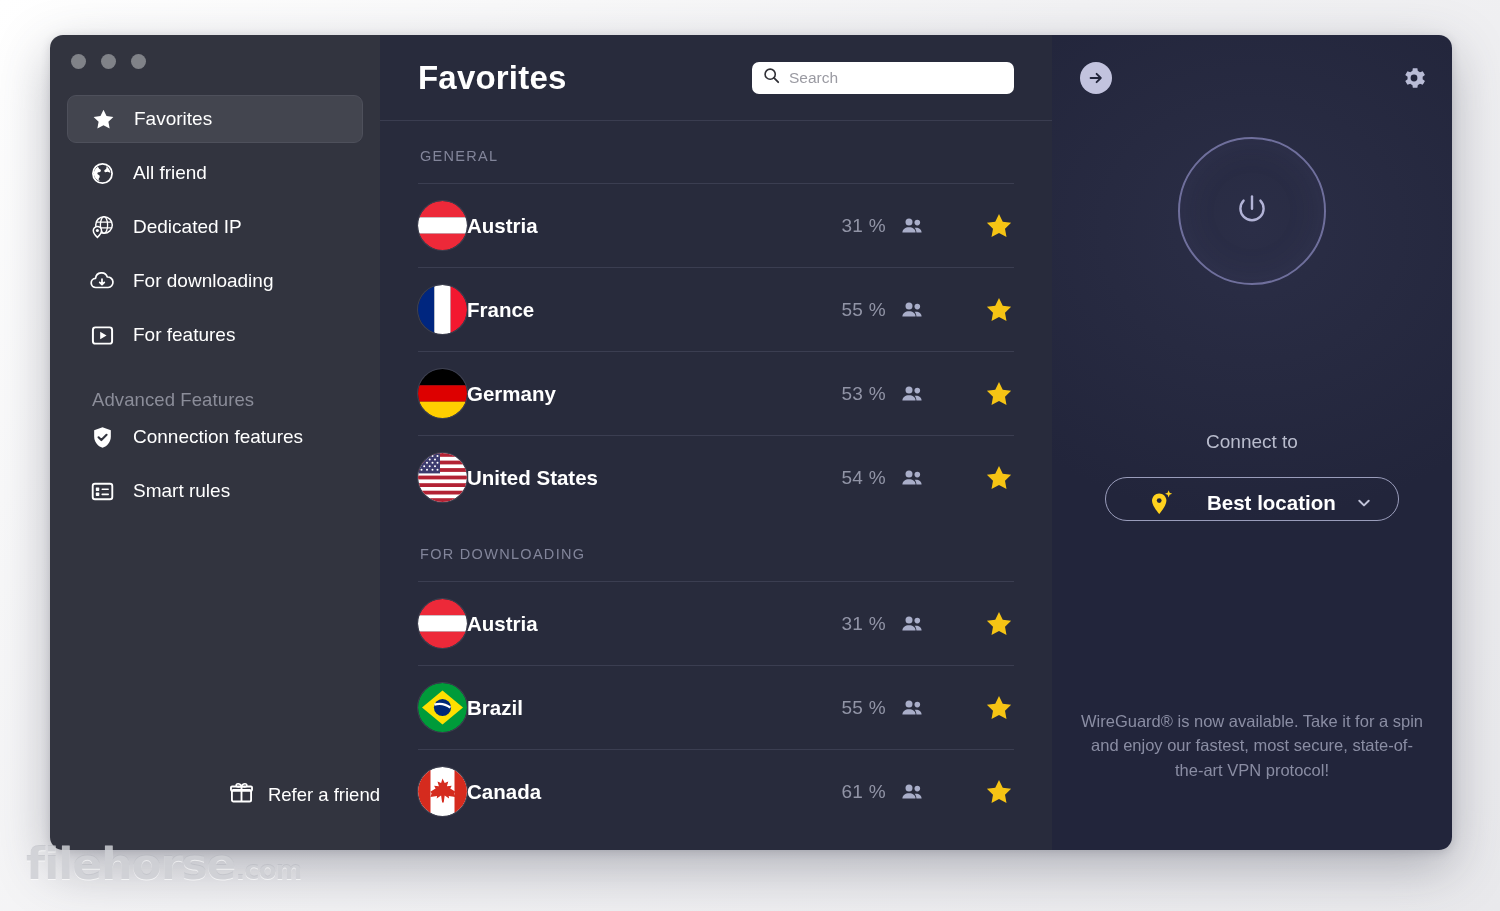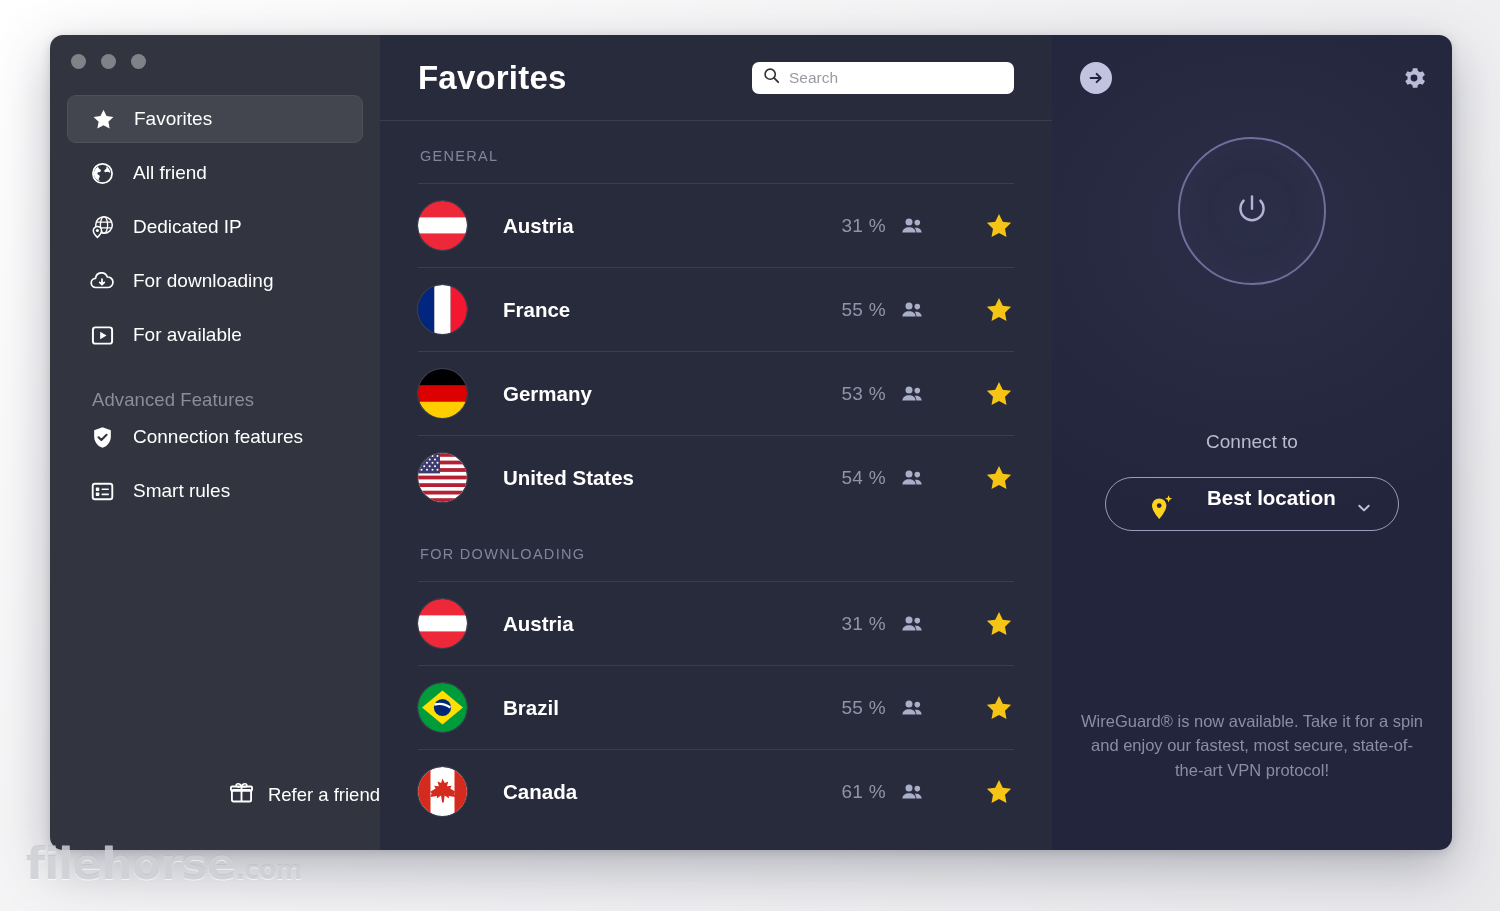--- a/index.html
+++ b/index.html
@@ -175,21 +175,20 @@
     overflow: hidden;
     position: relative;
     box-shadow: 0 0 0 1px rgba(255,255,255,0.10);
   }
   .flag svg { display: block; width: 49px; height: 49px; }
 
   .srv-name {
     color: #ffffff;
     font-size: 20.5px;
     font-weight: 700;
-    margin-left: 36px;
     white-space: nowrap;
   }
   .srv-right {
     margin-left: auto;
     display: flex;
     align-items: center;
     gap: 14px;
   }
   .srv-pct {
     color: #9194a6;
@@ -242,24 +241,25 @@
   }
 
   .connect-label {
     margin-top: 146px;
     color: #b9bccd;
     font-size: 19px;
   }
   .loc-pill {
     margin-top: 24px;
     width: 294px;
-    height: 54px;
+    height: 44px;
     border-radius: 27px;
     border: 1.5px solid #9a9dbb;
     display: flex;
+    align-items: center;
     padding: 8px 24px 0 42px;
     cursor: pointer;
   }
   .loc-pin { display: flex; align-items: center; flex: 0 0 auto; }
   .loc-text {
     color: #ffffff;
     font-size: 20.5px;
     font-weight: 700;
     margin-left: 32px;
   }
@@ -339,21 +339,21 @@
         <span>For downloading</span>
       </div>
 
       <div class="nav-item">
         <span class="ic">
           <svg width="25" height="25" viewBox="0 0 24 24">
             <rect x="2.8" y="4.2" width="18.4" height="15.6" rx="2.4" fill="none" stroke="#ffffff" stroke-width="1.9"></rect>
             <path fill="#ffffff" d="M9.8 8.4l6.1 3.6-6.1 3.6z"></path>
           </svg>
         </span>
-        <span>For available</span>
+        <span>For features</span>
       </div>
     </nav>
 
     <div class="side-head adv">Advanced Features</div>
 
     <nav class="nav nav-group2">
       <div class="nav-item">
         <span class="ic">
           <svg width="25" height="25" viewBox="0 0 24 24">
             <path fill="#ffffff" d="M12 2.1l8 3v6c0 5-3.4 9.5-8 10.8C7.4 20.6 4 16.1 4 11.1v-6z"></path>

